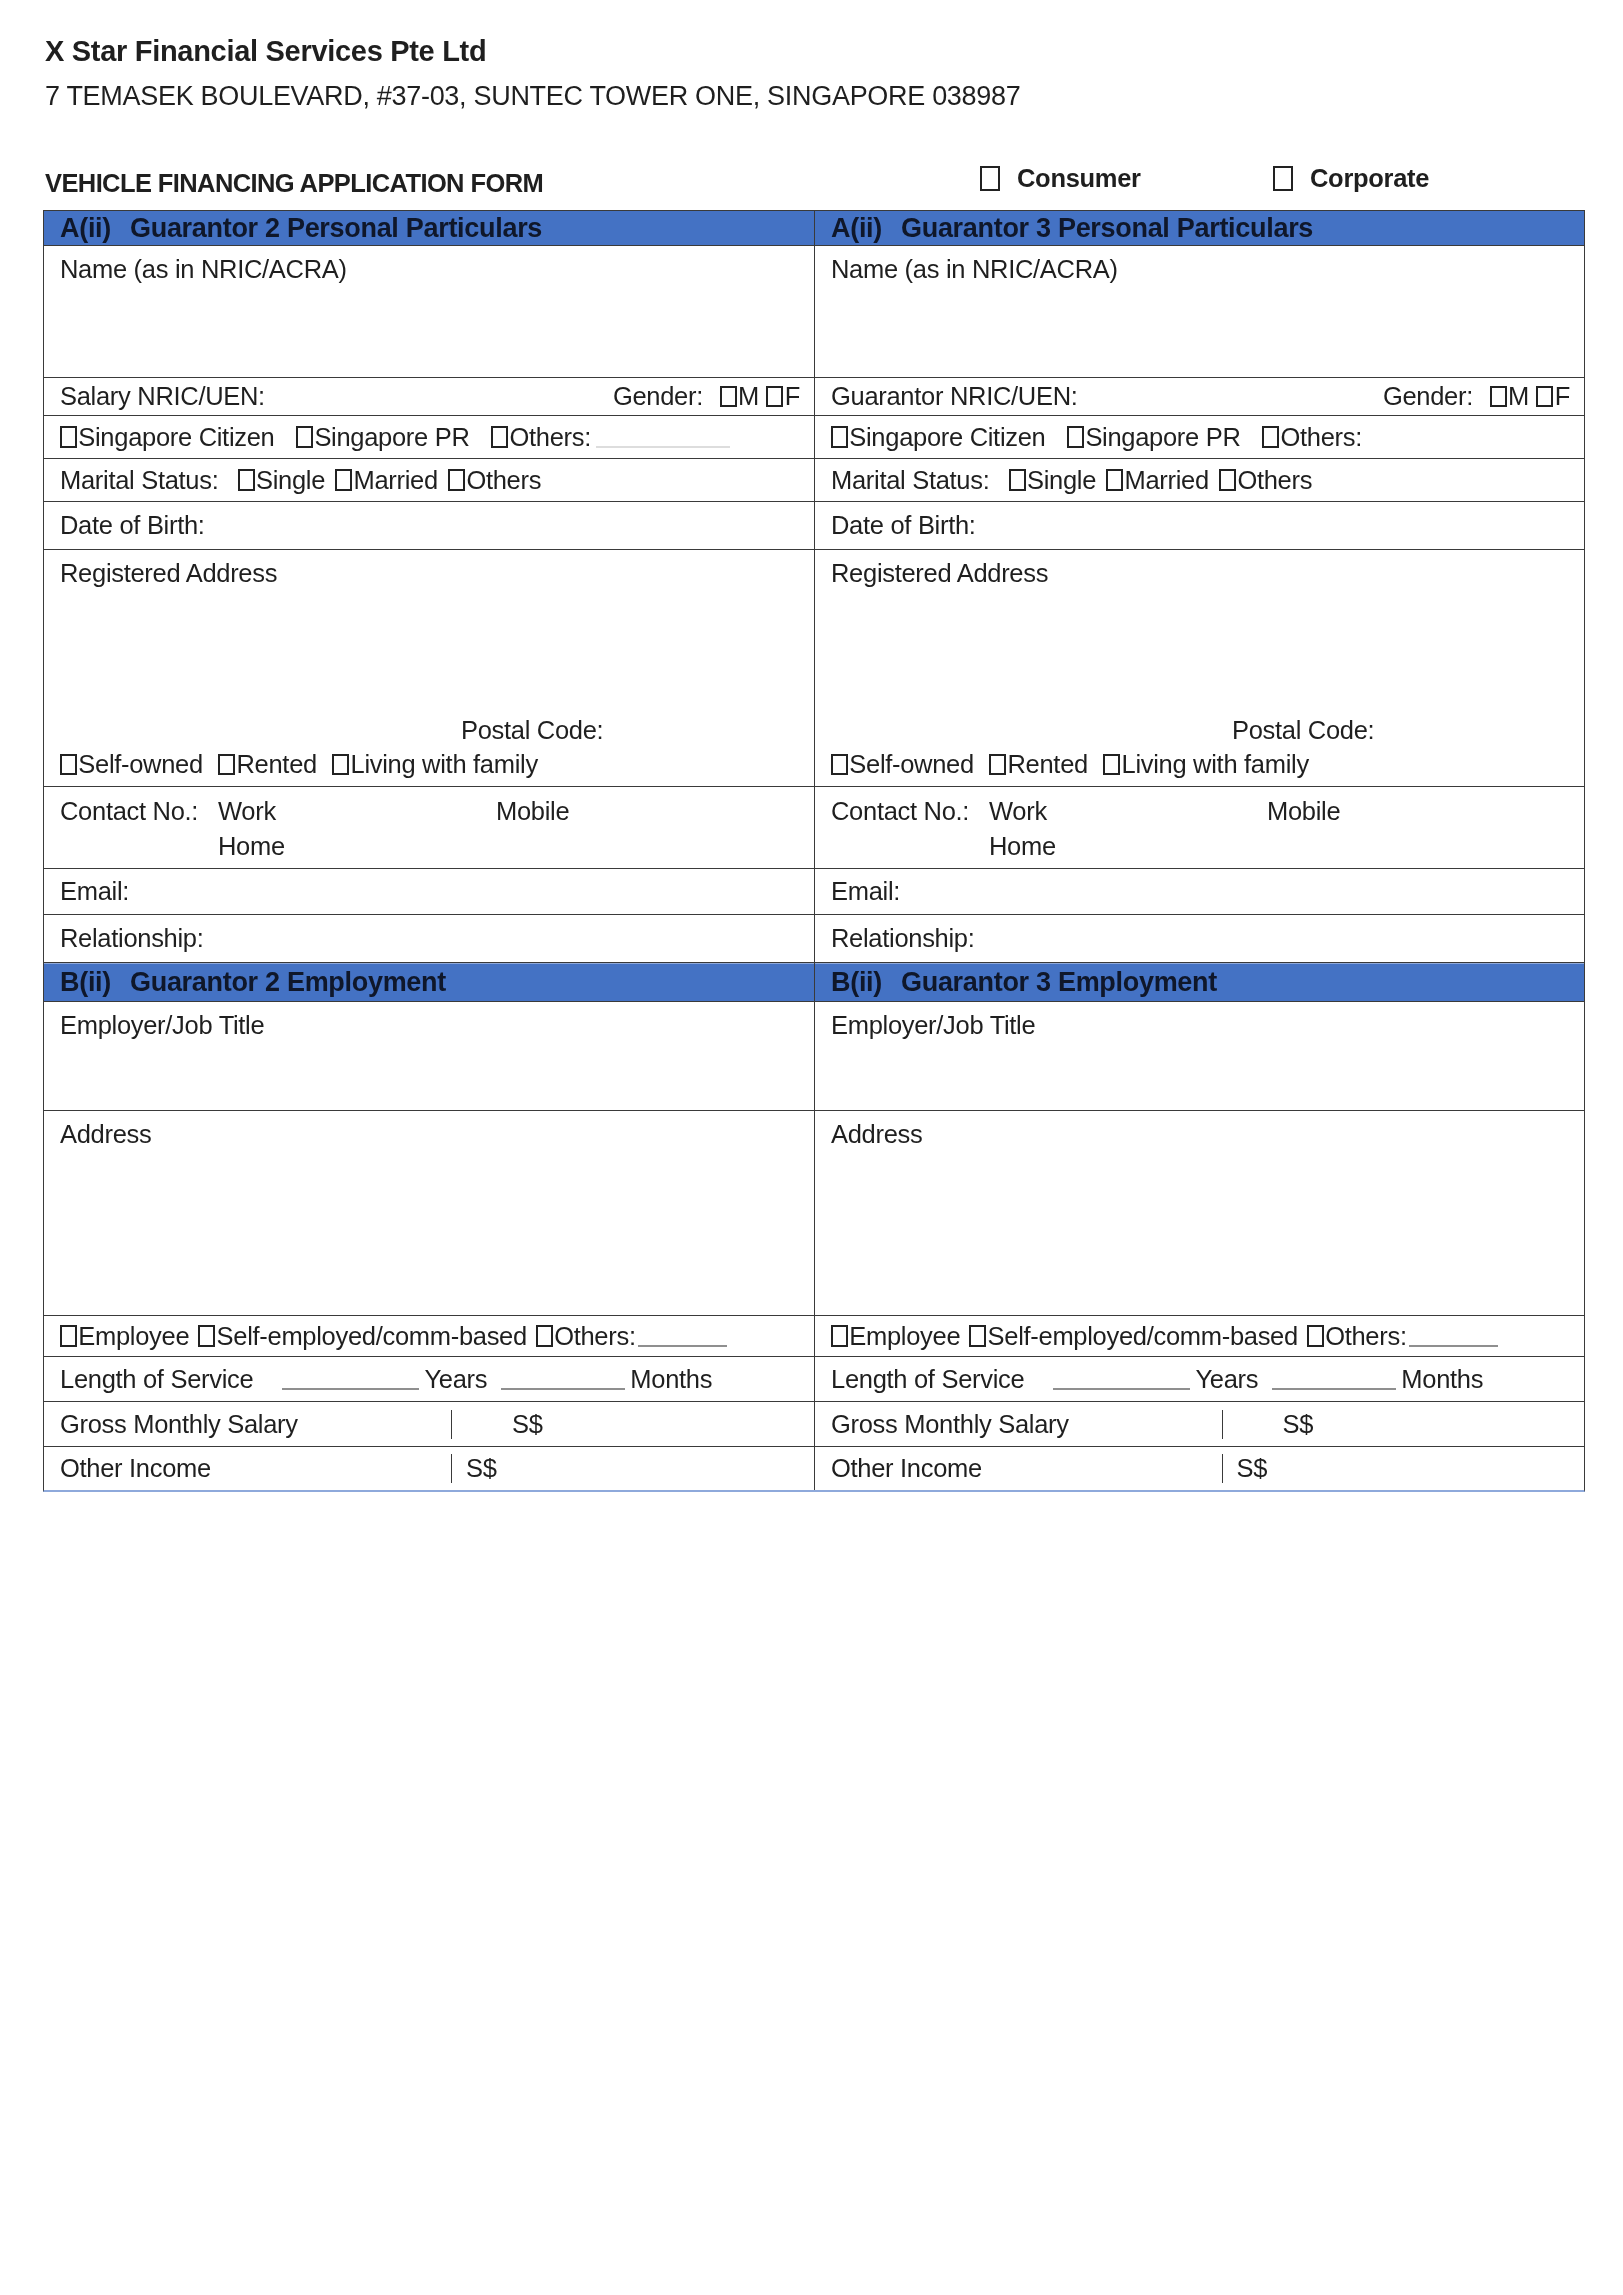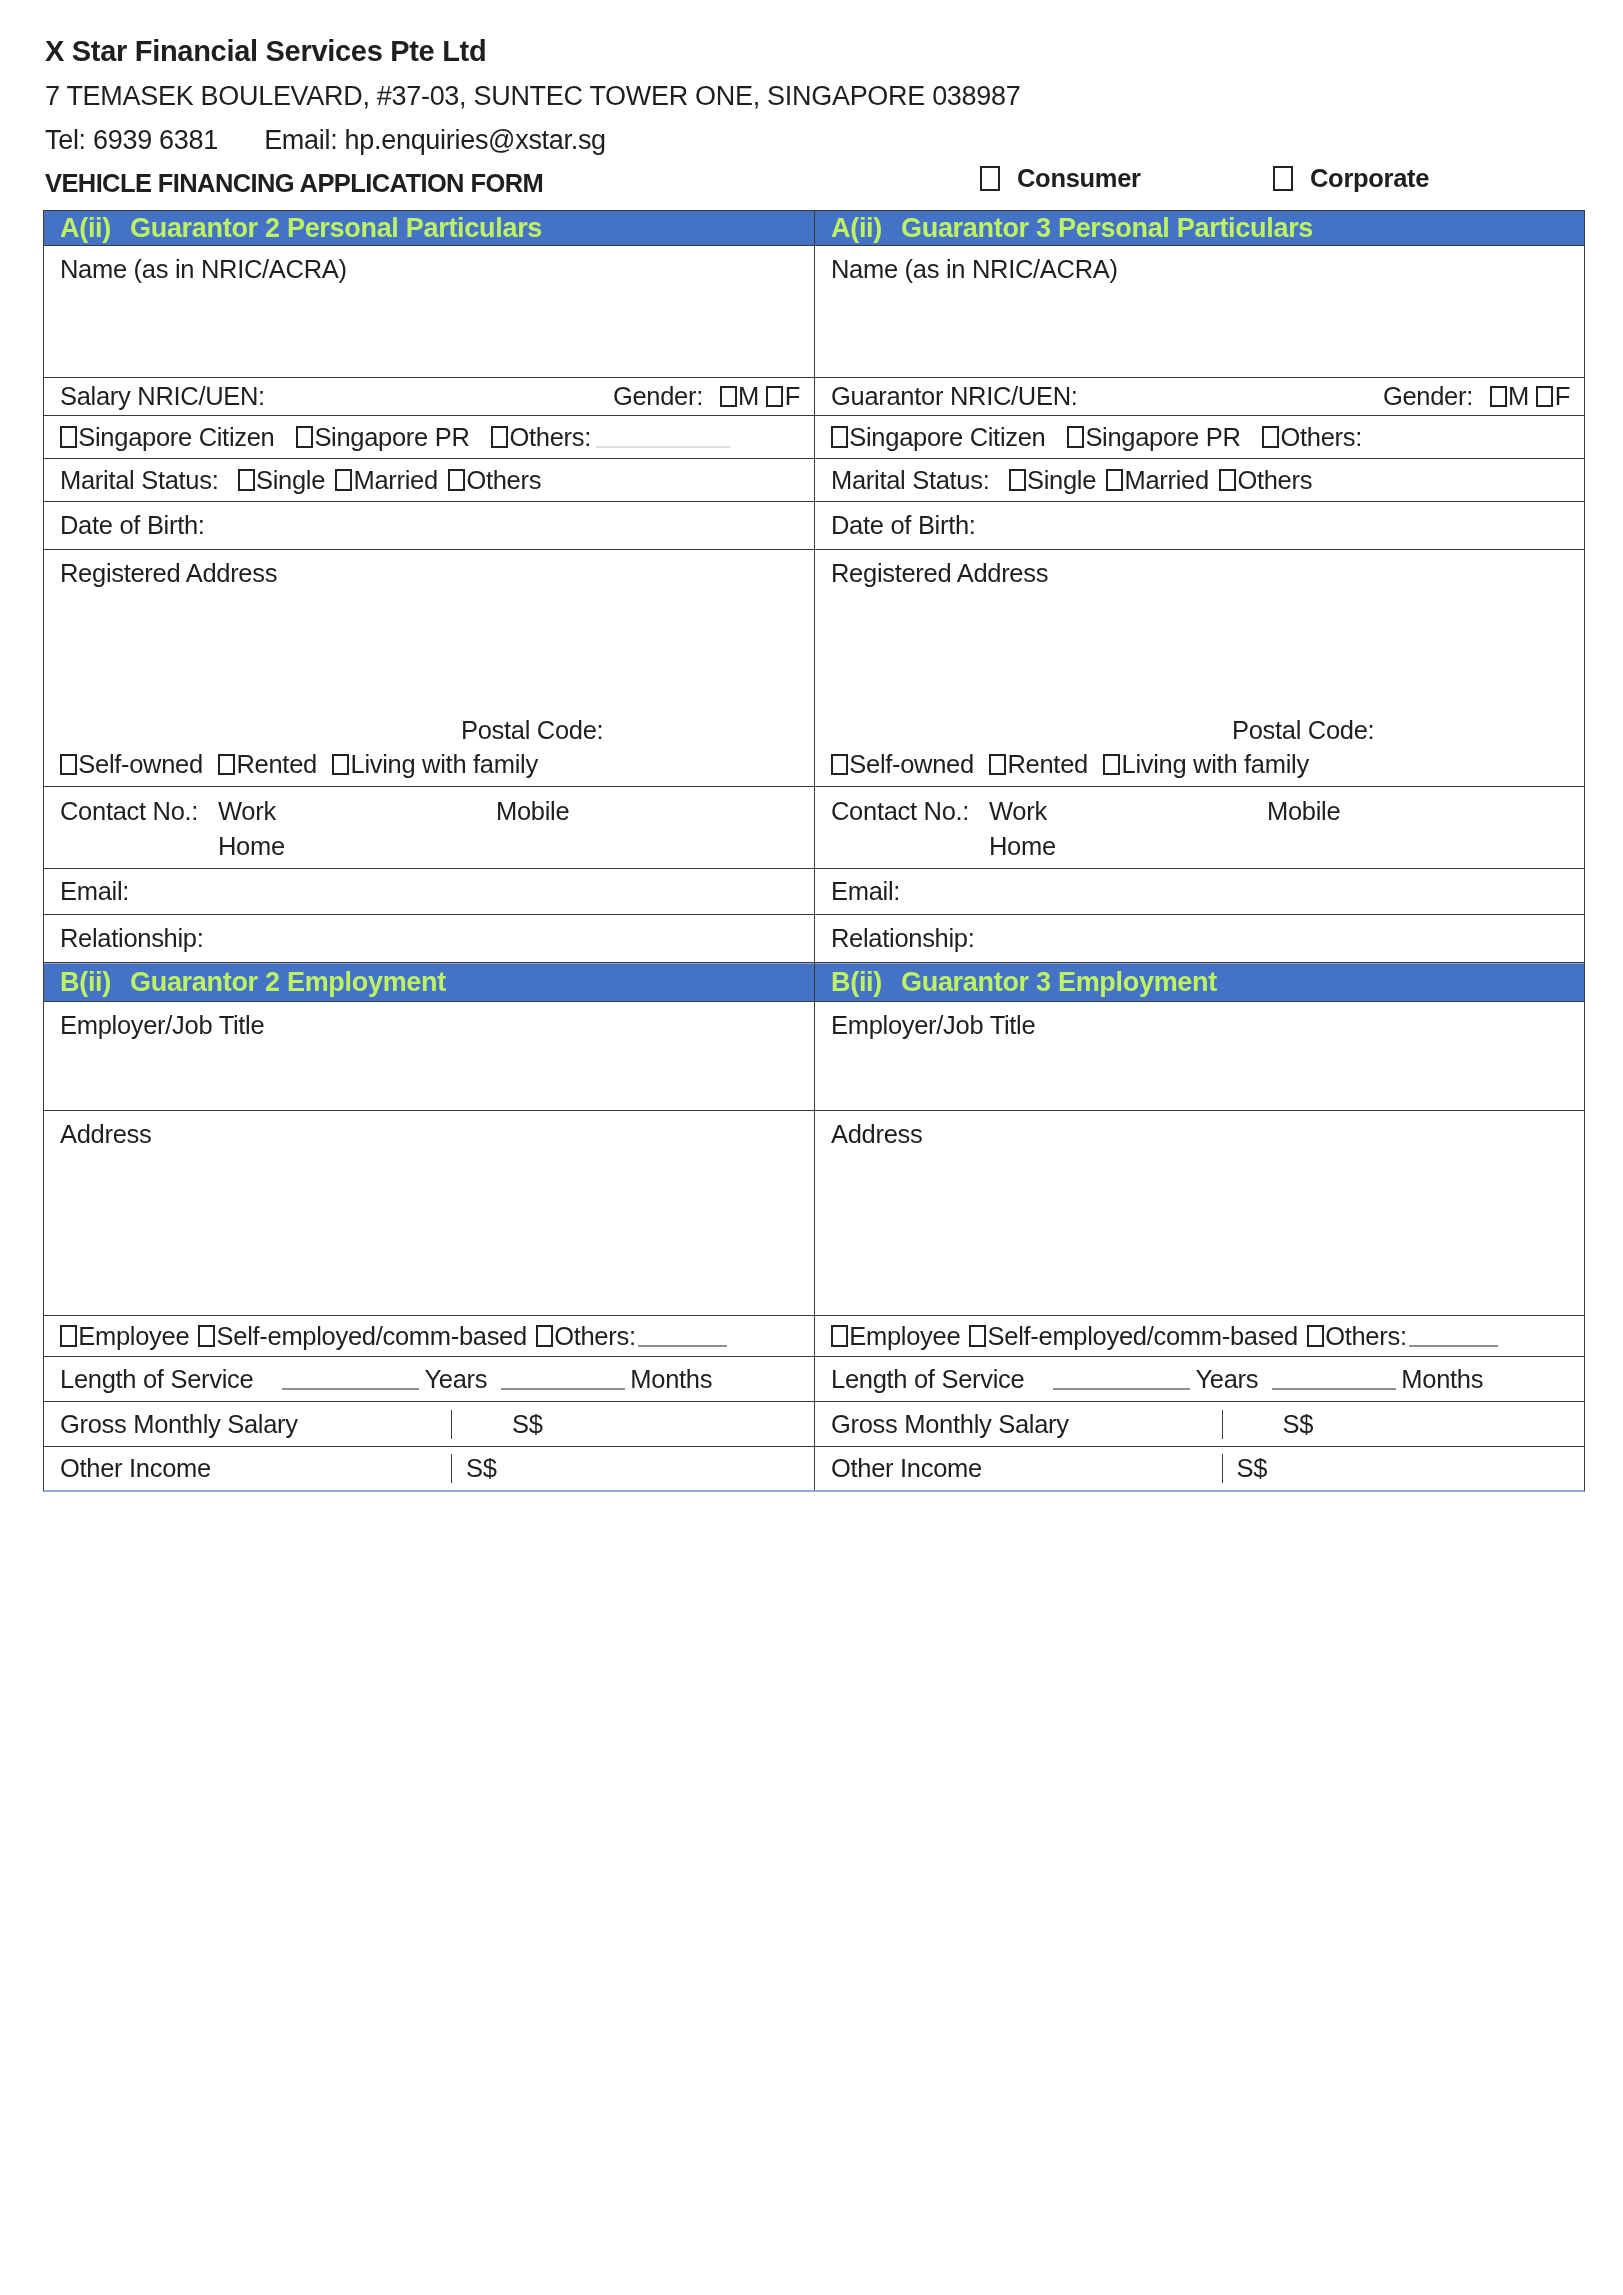--- a/index.html
+++ b/index.html
@@ -49,21 +49,21 @@
   .col{width:50%;box-sizing:border-box;}
   .col + .col{border-left:1.9px solid var(--border);}
   .row{
     position:relative;box-sizing:border-box;
     border-bottom:1.9px solid var(--border);
     font-size:25.5px;
     display:flex;align-items:center;
     padding:0 14px 0 16px;
   }
   .row.last{border-bottom:none;}
-  .bar{height:35px;background:var(--blue);color:#bef264;font-weight:bold;font-size:27px;letter-spacing:-0.3px;text-align:right;}
+  .bar{height:35px;background:var(--blue);color:#0f172a;font-weight:bold;font-size:27px;letter-spacing:-0.3px;text-align:right;}
   .bar .prefix{margin-right:19px;}
   .bar-b{height:39px;border-top:1.9px solid var(--blue-light);}
   .top-label{align-items:flex-start;padding-top:9px;}
   .name-row{height:132px;}
   .nric-row{height:38px;justify-content:space-between;}
   .gender-group{display:flex;align-items:center;white-space:nowrap;}
   .gender-group .glabel{margin-right:9px;}
   .gender-group .gopt{margin-left:7.6px;display:flex;align-items:center;}
   .citizen-row{height:43px;}
   .citizen-row .opt{margin-right:21.6px;white-space:nowrap;display:flex;align-items:center;}
@@ -97,24 +97,20 @@
               display:flex;align-items:center;padding-left:16px;}
   .split-right{flex:1;display:flex;align-items:center;padding-left:14px;}
 </style>
 </head>
 <body>
 
 <div class="page">
 
   <div class="company">X Star Financial Services Pte Ltd</div>
   <div class="addr">7 TEMASEK BOULEVARD, #37-03, SUNTEC TOWER ONE, SINGAPORE 038987</div>
-  <div class="telline">
-    <span class="seg">Tel: 6939 6381</span>
-    <span class="seg">Email: hp.enquiries@xstar.sg</span>
-  </div>
   <div class="form-title">VEHICLE FINANCING APPLICATION FORM</div>
   <div class="type-opt type-consumer">
     <span class="cb-lg"></span>
     <span>Consumer</span>
   </div>
   <div class="type-opt type-corporate">
     <span class="cb-lg"></span>
     <span>Corporate</span>
   </div>
 

